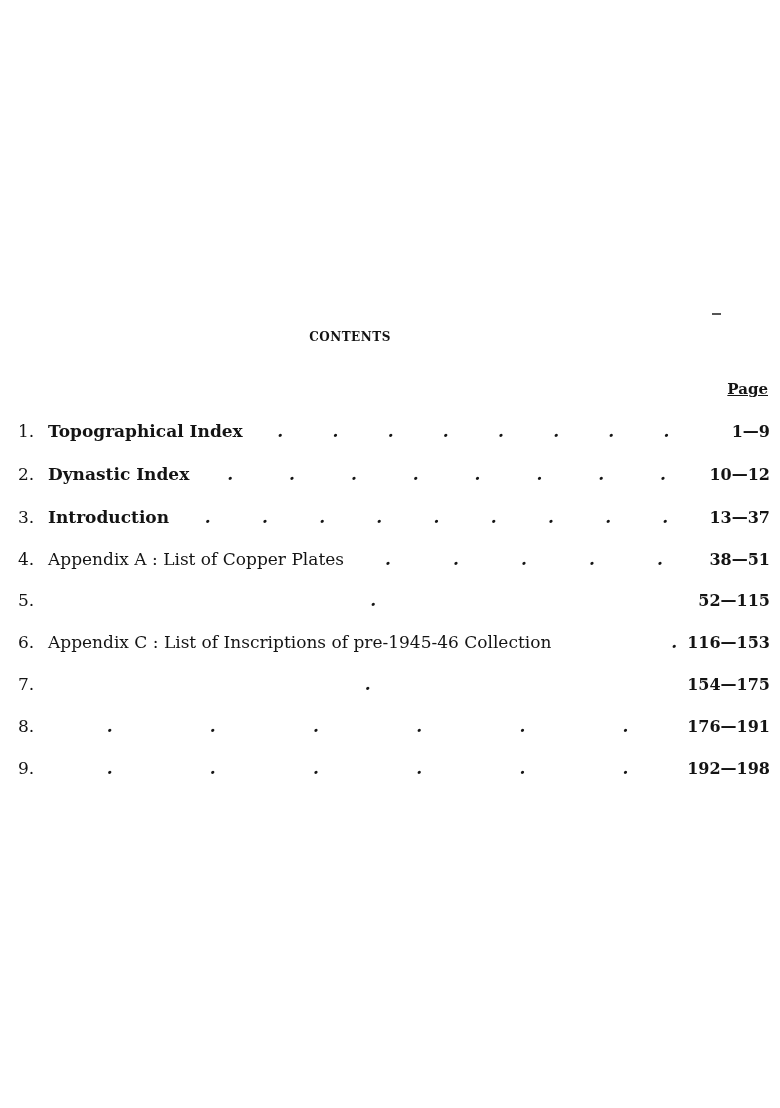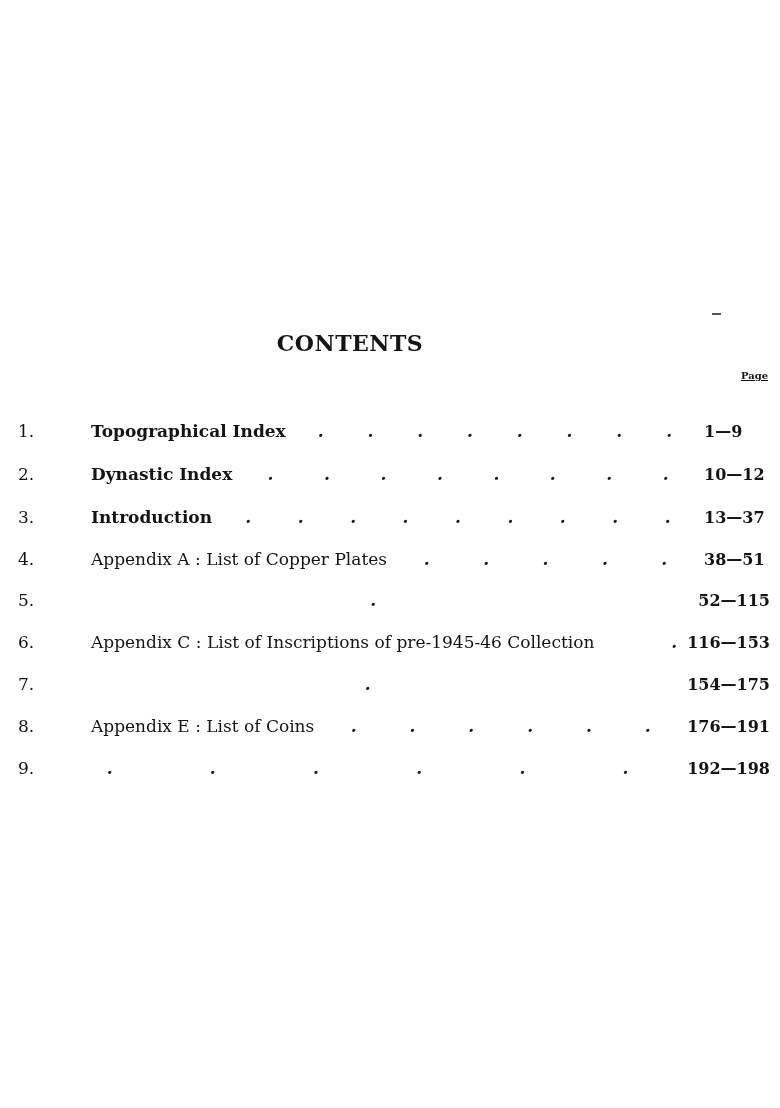--- a/index.html
+++ b/index.html
@@ -4,35 +4,35 @@
 <style>
   html, body { margin: 0; padding: 0; }
   body {
     width: 780px; height: 1108px; background: #ffffff; position: relative;
     overflow: hidden; color: #141414;
     font-family: "DejaVu Serif", "Liberation Serif", serif;
   }
   .stray-mark { position: absolute; left: 712px; top: 313px; width: 9px; height: 2px; background: #555; }
   .title {
     position: absolute; top: 330px; left: 0; width: 700px; text-align: center;
-    font-weight: bold; font-size: 22px; letter-spacing: 0.5px; font-family: "DejaVu Serif", serif;
+    font-weight: bold; font-size: 12px; letter-spacing: 0.5px; font-family: "DejaVu Serif", serif;
   }
   .page-head {
-    position: absolute; top: 370px; right: 12px; font-weight: bold; font-size: 10px;
+    position: absolute; top: 380px; right: 12px; font-weight: bold; font-size: 15px;
     text-decoration: underline; text-decoration-thickness: 1px;
   }
   .row {
     position: absolute; left: 18px; width: 752px; height: 26px;
     display: flex; align-items: baseline; white-space: nowrap;
   }
   .num { width: 30px; font-size: 17px; }
-  .label { font-size: 17px; margin-left: 43px; }
+  .label { font-size: 17px; }
   .label.bold { font-weight: bold; }
   .leader { flex: 1; display: flex; justify-content: space-around; padding: 0 10px; font-size: 17px; font-weight: bold; }
-  .pages { font-weight: bold; font-size: 16px; text-align: left; min-width: 66px; }
+  .pages { font-weight: bold; font-size: 16px; text-align: right; min-width: 66px; }
   .r1 { top: 421px; } .r2 { top: 464px; } .r3 { top: 507px; }
   .r4 { top: 549px; } .r5 { top: 590px; } .r6 { top: 632px; }
   .r7 { top: 674px; } .r8 { top: 716px; } .r9 { top: 758px; }
 </style>
 </head>
 <body>
 
 <div class="stray-mark"></div>
 <div class="title">CONTENTS</div>
 <div class="page-head">Page</div>
@@ -112,21 +112,20 @@
 </div>
 <div class="row r7">
   <span class="num">7.</span>
   <span class="leader">
       <i>.</i>
     </span>
   <span class="pages">154—175</span>
 </div>
 <div class="row r8">
   <span class="num">8.</span>
-  <span class="label">Appendix E : List of Coins</span>
   <span class="leader">
       <i>.</i>
       <i>.</i>
       <i>.</i>
       <i>.</i>
       <i>.</i>
       <i>.</i>
     </span>
   <span class="pages">176—191</span>
 </div>

